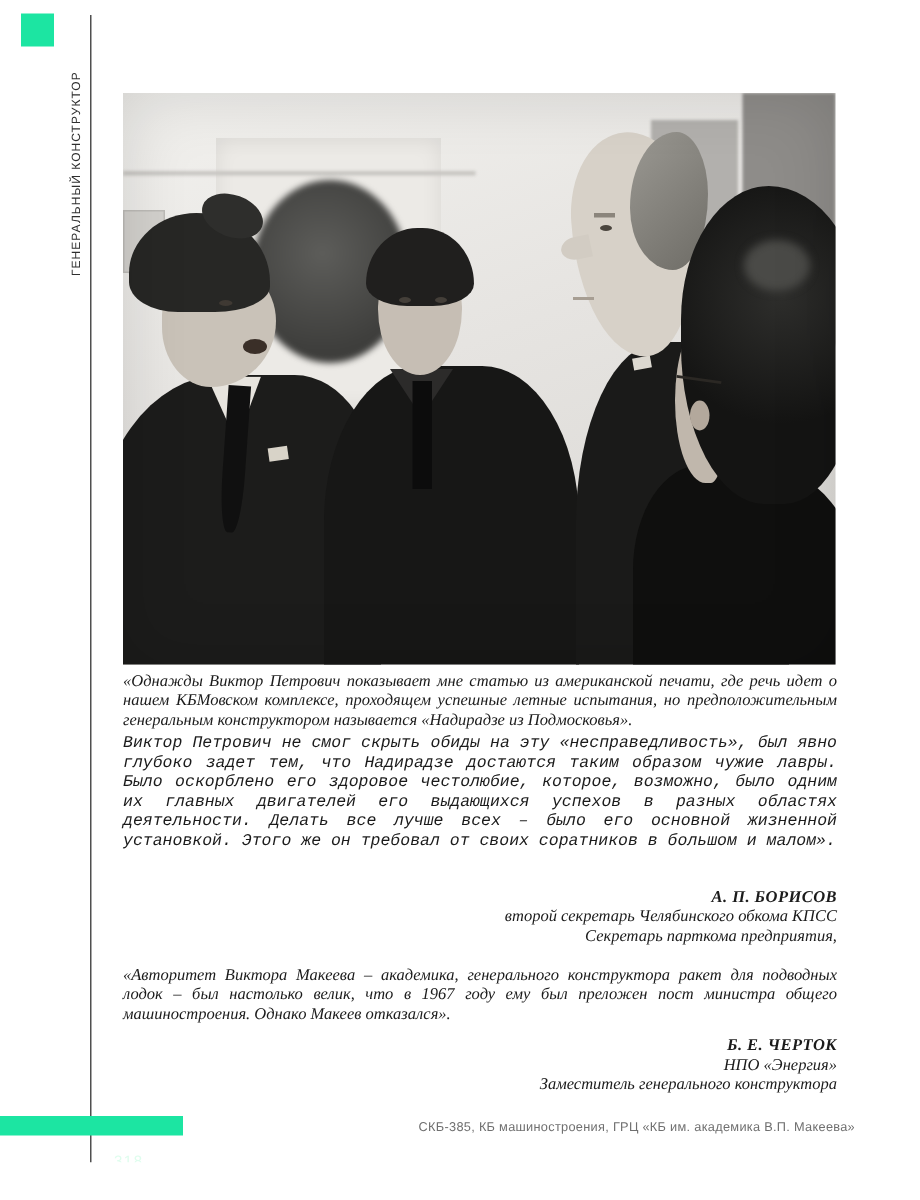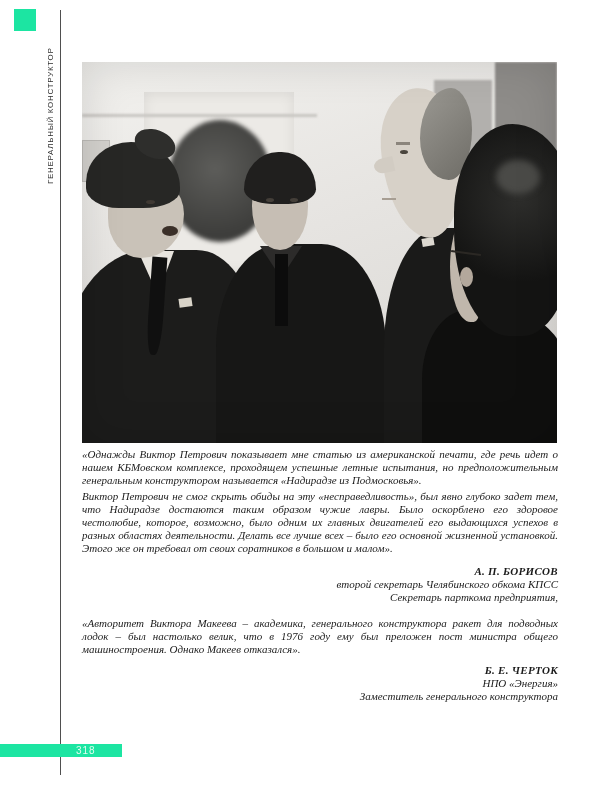--- a/index.html
+++ b/index.html
@@ -62,30 +62,30 @@
   .m4-crown { left:414px; top:98px; width:44px; height:34px; background:#4a4a47; border-radius:50%; filter:blur(3px); }
   .m4-glasses { left:369px; top:190px; width:30px; height:2px; background:#2b2824; transform:rotate(8deg); }
   .m4-ear { left:378px; top:205px; width:13px; height:20px; background:#b3a89c; border-radius:50%; }
   
   .text-col {
     position:absolute; left:82px; top:448px; width:476px;
     font-size:11px; line-height:13px; font-style:italic; color:#1b1b1b; text-align:justify;
   }
   .text-col p { margin:0; }
   .attrib { text-align:right; font-style:italic; }
-  .attrib-1 { margin:10px 0 13px; }
+  .attrib-1 { margin:24px 0 13px; }
   .attrib-2 { margin:8px 0 0; }
   .attrib .name { font-weight:bold; letter-spacing:0.3px; }
   .attrib .role { display:block; }
-  .q2 { margin-top:3px !important; }
+  .q2 { margin-top:3px !important;font-family:Liberation Mono, monospace; }
   .q3 { margin-top:0; }
   
   .page-bar { position:absolute; left:0; top:744px; width:122px; height:13px; }
   .page-num {
-    position:absolute; left:76px; top:744px; height:13px; line-height:13px;
+    position:absolute; left:76px; top:768px; height:13px; line-height:13px;
     font-family:"Liberation Sans", sans-serif; font-size:10px; letter-spacing:1px; color:#dffdee;
   }
   .footer-credit {
     position:absolute; right:43px; top:746px;
     font-family:"Liberation Sans", sans-serif; font-size:8.5px; color:#6f6f6f; letter-spacing:0.2px;
   }
 </style>
 </head>
 <body>
 
@@ -138,24 +138,25 @@
   </div>
 
   <div class="text-col">
     <p class="q1">«Однажды Виктор Петрович показывает мне статью из американской печати, где речь идет о нашем КБМовском комплексе, проходящем успешные летные испытания, но предположительным генеральным конструктором называется «Надирадзе из Подмосковья».</p>
     <p class="q2">Виктор Петрович не смог скрыть обиды на эту «несправедливость», был явно глубоко задет тем, что Надирадзе достаются таким образом чужие лавры. Было оскорблено его здоровое честолюбие, которое, возможно, было одним их главных двигателей его выдающихся успехов в разных областях деятельности. Делать все лучше всех – было его основной жизненной установкой. Этого же он требовал от своих соратников в большом и малом».</p>
     <div class="attrib attrib-1">
       <span class="name">А. П. БОРИСОВ</span>
       <span class="role">второй секретарь Челябинского обкома КПСС</span>
       <span class="role">Секретарь парткома предприятия,</span>
     </div>
-    <p class="q3">«Авторитет Виктора Макеева – академика, генерального конструктора ракет для подводных лодок – был настолько велик, что в 1976 году ему был преложен пост министра общего машиностроения. Однако Макеев отказался».</p>
+    <p class="q3">«Авторитет Виктора Макеева – академика, генерального конструктора ракет для подводных лодок – был настолько велик, что в 1967 году ему был преложен пост министра общего машиностроения. Однако Макеев отказался».</p>
     <div class="attrib attrib-2">
       <span class="name">Б. Е. ЧЕРТОК</span>
       <span class="role">НПО «Энергия»</span>
       <span class="role">Заместитель генерального конструктора</span>
     </div>
   </div>
 
   <div class="page-bar" style="background: rgb(28, 229, 162);"></div>
   <div class="page-num">318</div>
+  <div class="footer-credit">СКБ-385, КБ машиностроения, ГРЦ «КБ им. академика В.П. Макеева»</div>
 
 </div>
 
 </body></html>

